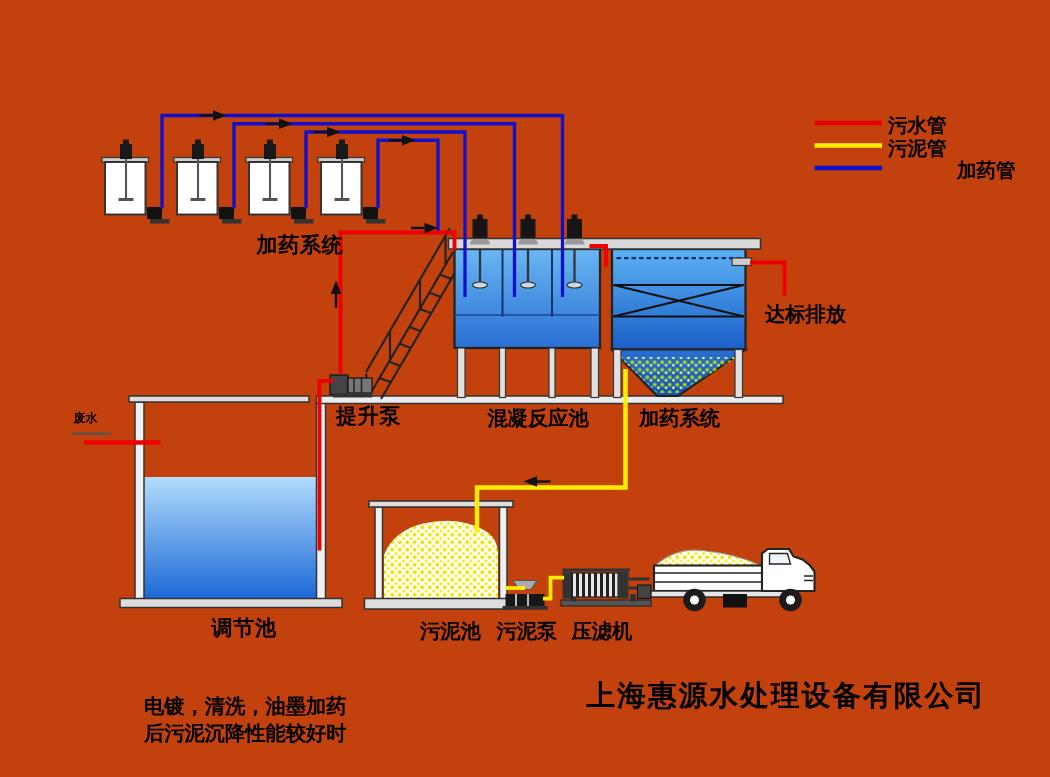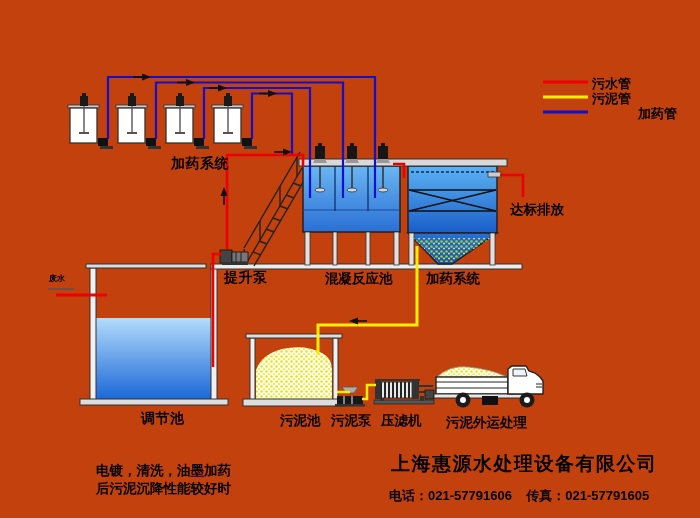--- a/index.html
+++ b/index.html
@@ -297,23 +297,21 @@
 <span class="lbl fs14" style="left:171px;top:155px;">加药系统</span>
 <span class="lbl tiny" style="left:49px;top:273px;">废水</span>
 <span class="lbl fs14" style="left:224px;top:269px;">提升泵</span>
 <span class="lbl fs135" style="left:325px;top:270px;">混凝反应池</span>
 <span class="lbl fs135" style="left:426px;top:270px;">加药系统</span>
 <span class="lbl fs135" style="left:510px;top:201px;">达标排放</span>
 <span class="lbl fs14" style="left:141px;top:410px;">调节池</span>
 <span class="lbl fs135" style="left:280px;top:412px;">污泥池</span>
 <span class="lbl fs135" style="left:331px;top:412px;">污泥泵</span>
 <span class="lbl fs135" style="left:381px;top:412px;">压滤机</span>
-<span class="lbl fs135" style="left:446px;top:414px;">污泥外运处理</span>
 
 <div class="notes" style="left:96px;top:462px;">
   <div>电镀，清洗，油墨加药</div>
   <div>后污泥沉降性能较好时</div>
 </div>
 
 <span class="lbl company" style="left:391px;top:451px;">上海惠源水处理设备有限公司</span>
-<span class="lbl contact" style="left:389px;top:487px;">电话：021-57791606    传真：021-57791605</span>
 
 </div>
 
 </body></html>

